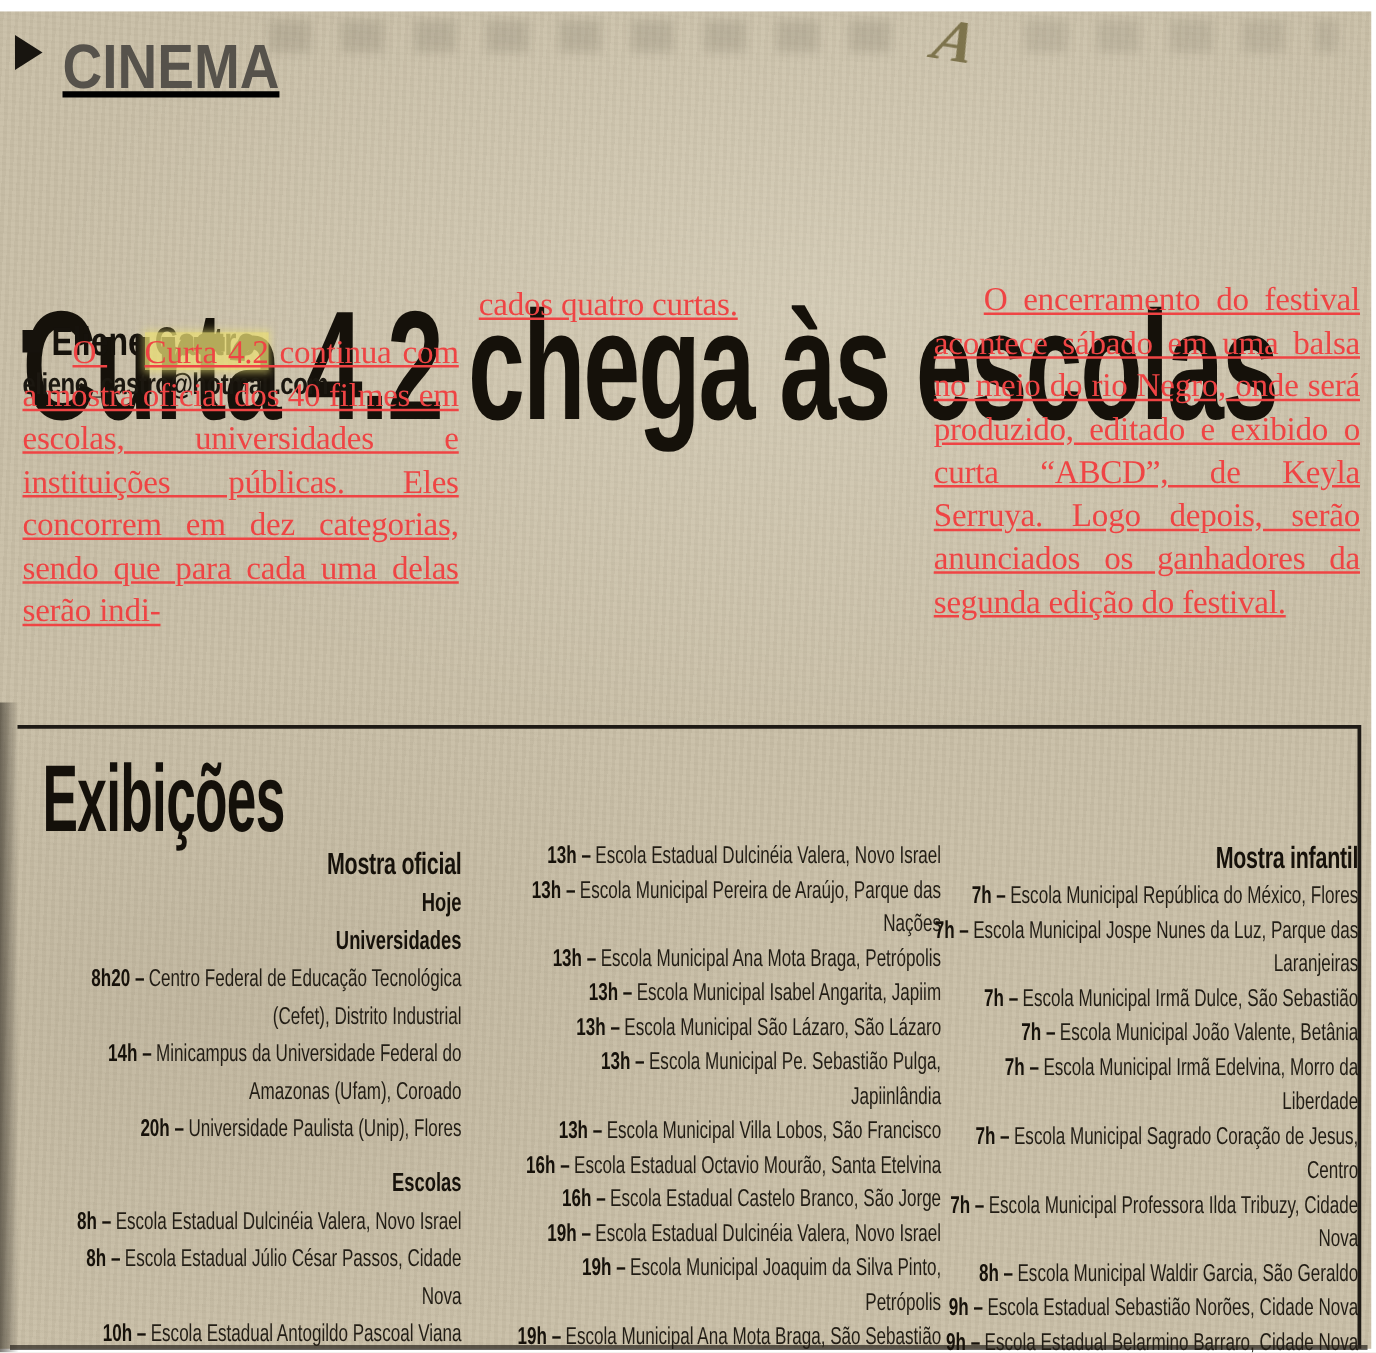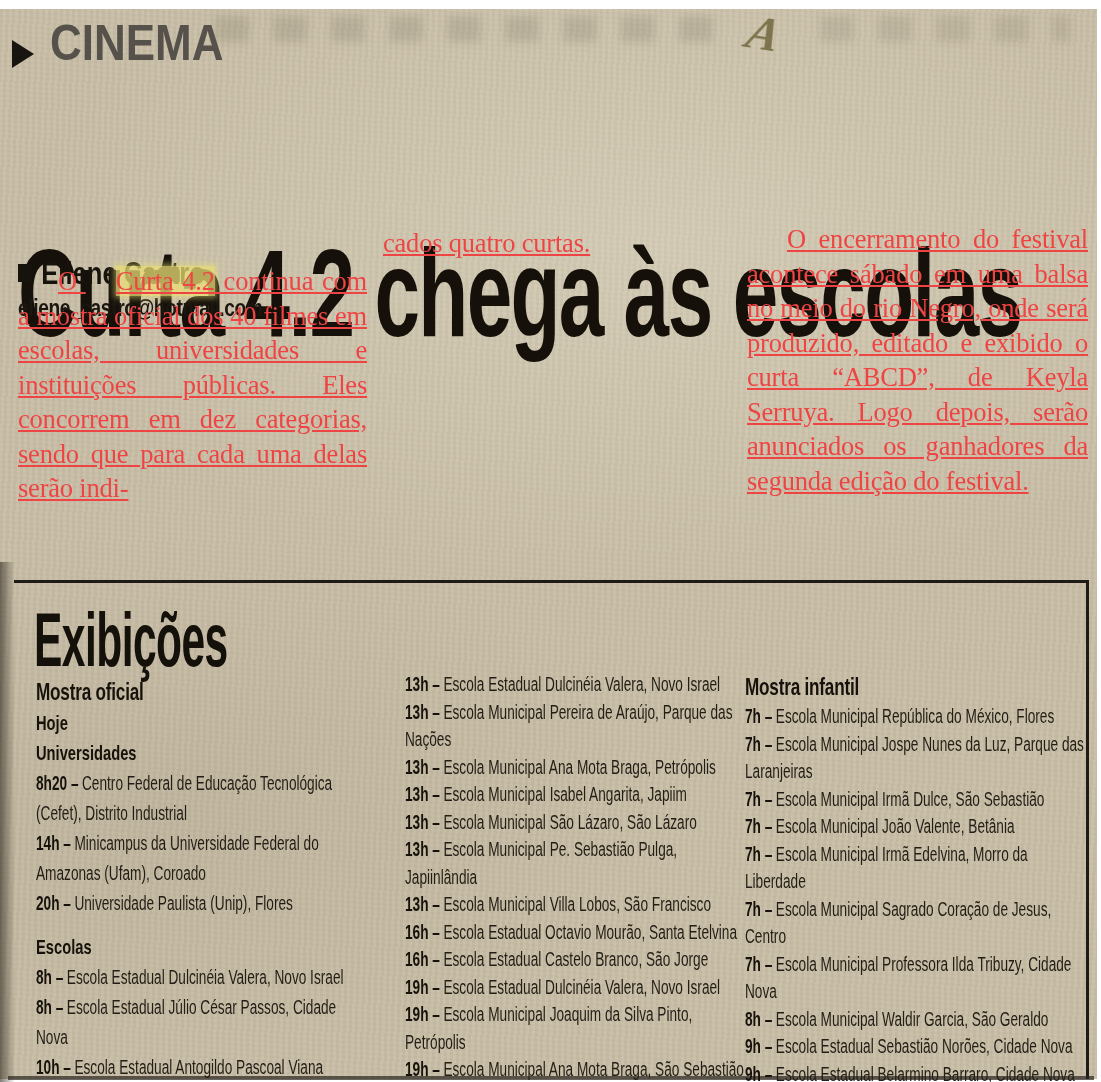--- a/index.html
+++ b/index.html
@@ -9,21 +9,21 @@
     background:
       radial-gradient(ellipse 900px 500px at 60% 22%, rgba(255,252,238,0.20), rgba(0,0,0,0) 70%),
       radial-gradient(ellipse 700px 400px at 15% 75%, rgba(120,108,86,0.10), rgba(0,0,0,0) 70%),
       repeating-linear-gradient(92deg, rgba(116,106,84,0.05) 0 3px, rgba(235,228,206,0.06) 3px 6px),
       repeating-linear-gradient(4deg, rgba(116,106,84,0.04) 0 2px, rgba(0,0,0,0) 2px 5px),
       #c9bfa8;}
   .smudge{position:absolute;height:26px;filter:blur(4px);opacity:.5;pointer-events:none;
       background:repeating-linear-gradient(90deg, rgba(98,92,76,.35) 0 34px, rgba(0,0,0,0) 34px 58px);}
   .cond{display:inline-block;transform-origin:0 0;white-space:nowrap;}
   
-  .kicker{position:absolute;left:12px;top:18px;display:flex;align-items:flex-end;}
+  .kicker{position:absolute;left:12px;top:28px;display:flex;align-items:flex-start;text-decoration:underline;}
   .tri{width:0;height:0;border-top:14px solid transparent;border-bottom:14px solid transparent;
        border-left:22px solid #181510;margin-right:16px;}
   .kicker-label{font-weight:bold;font-size:50px;line-height:50px;color:#56524b;
        letter-spacing:0px;transform:scaleX(.88);}
   .hand-a{position:absolute;left:748px;top:6px;font-family:"Liberation Serif",serif;
        font-style:italic;font-weight:bold;font-size:48px;color:rgba(104,94,50,.78);
        transform:rotate(9deg) skewX(-8deg);filter:blur(.6px);}
   
   .headline{position:absolute;left:18px;top:238px;font-weight:bold;font-size:124px;line-height:110px;
        color:#15110a;letter-spacing:-2.5px;transform:scaleX(.66);transform-origin:0 0;white-space:nowrap;}
@@ -47,21 +47,21 @@
   
   .rule{position:absolute;left:14px;top:580px;width:1074px;height:3px;background:#1e1a15;}
   .vline{position:absolute;left:1086px;top:580px;width:3px;height:499px;background:#1e1a15;}
   .left-shadow{position:absolute;left:0;top:562px;width:15px;height:520px;
        background:linear-gradient(90deg, rgba(48,43,34,.62), rgba(48,43,34,0));}
   .bottom-edge{position:absolute;left:8px;top:1076px;width:1086px;height:4px;background:rgba(40,36,28,.7);}
   .top-white{position:absolute;left:0;top:0;width:1101px;height:9px;background:#fff;}
   
   .ex-title{position:absolute;left:34px;top:600px;font-weight:bold;font-size:76px;line-height:80px;
        color:#14100a;letter-spacing:-1px;transform:scaleX(.56);transform-origin:0 0;white-space:nowrap;}
-  .lcol{position:absolute;color:#221d15;}
+  .lcol{position:absolute;color:#221d15;text-align:right;}
   #lcol1{left:36px;top:676px;width:334px;}
   #lcol2{left:405px;top:671px;width:348px;}
   #lcol3{left:745px;top:671px;width:342px;}
   .lst{transform:scaleX(.70);transform-origin:0 0;}
   #lcol1 .lst{width:476px;}
   #lcol2 .lst{width:497px;}
   #lcol3 .lst{width:488px;}
   .lh1{font-weight:bold;font-size:24.5px;line-height:32px;letter-spacing:-0.3px;color:#16110a;}
   .lh2{font-weight:bold;font-size:21px;line-height:30px;color:#16110a;}
   .entry{font-size:19.5px;line-height:27.5px;}

